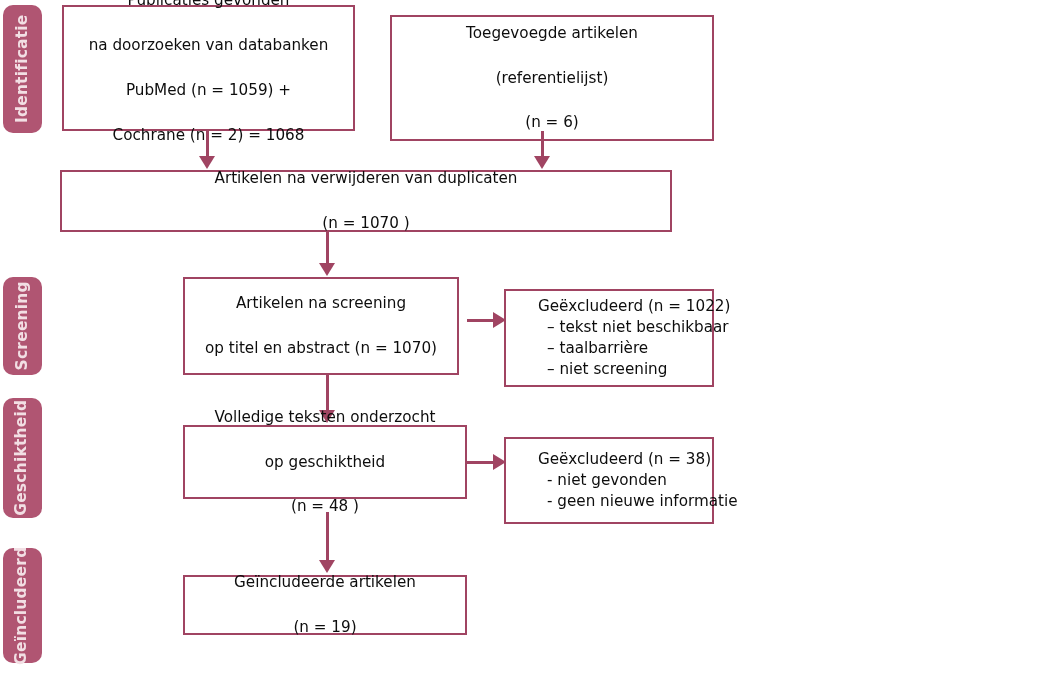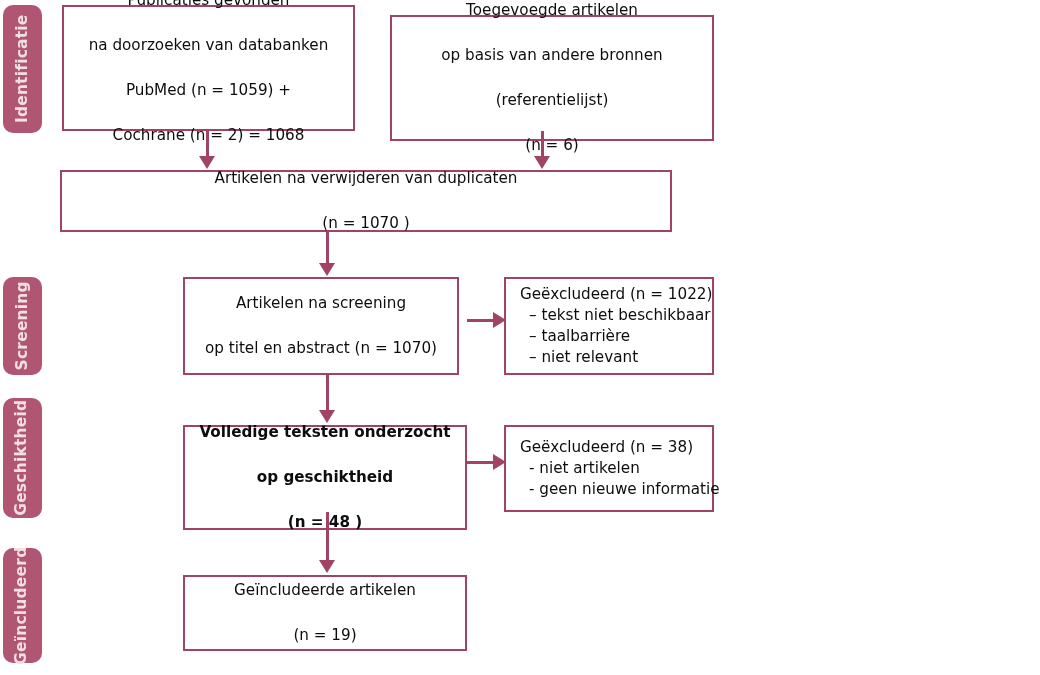--- a/index.html
+++ b/index.html
@@ -52,21 +52,21 @@
     justify-content: center;
     color: #0d0d0d;
     font-size: 15.2px;
     line-height: 1.38;
   }
   .flow-box .line {
     display: block;
     white-space: nowrap;
   }
   .flow-box.center { align-items: center; text-align: center; gap: 24px; }
-  .flow-box.left   { align-items: flex-start; text-align: left; padding-left: 14px; }
+  .flow-box.left   { align-items: flex-start; text-align: left; padding-left: 32px; margin-top: 12px; }
   .flow-box.left .line { padding-left: 0; }
   .flow-box.left .line.bullet { padding-left: 9px; }
 
   
   .conn-v {
     position: absolute;
     width: 2.5px;
     background: #a04462;
   }
   .conn-h {
@@ -114,21 +114,20 @@
 
   <div class="flow-box center" style="left:62px; top:5px; width:293px; height:126px;">
     <span class="line">Publicaties gevonden</span>
     <span class="line">na doorzoeken van databanken</span>
     <span class="line">PubMed (n = 1059) +</span>
     <span class="line">Cochrane (n = 2) = 1068</span>
   </div>
 
   <div class="flow-box center" style="left:390px; top:5px; width:324px; height:126px;margin-top:10px;">
     <span class="line">Toegevoegde artikelen</span>
-    <span class="line">op basis van andere bronnen</span>
     <span class="line">(referentielijst)</span>
     <span class="line">(n = 6)</span>
   </div>
 
   <div class="conn-v" style="left:206px; top:131px; height:27px;"></div>
   <div class="arrow-down" style="left:199px; top:156px;"></div>
 
   <div class="conn-v" style="left:541px; top:131px; height:27px;"></div>
   <div class="arrow-down" style="left:534px; top:156px;"></div>
 
@@ -145,42 +144,42 @@
     <span class="line">op titel en abstract (n = 1070)</span>
   </div>
 
   <div class="conn-h" style="left:467px; top:319px; width:28px;"></div>
   <div class="arrow-right" style="left:493px; top:312px;"></div>
 
   <div class="flow-box left" style="left:504px; top:277px; width:210px; height:98px;">
     <span class="line">Geëxcludeerd (n = 1022)</span>
     <span class="line bullet">– tekst niet beschikbaar</span>
     <span class="line bullet">– taalbarrière</span>
-    <span class="line bullet">– niet relevant</span>
+    <span class="line bullet">– niet screening</span>
   </div>
 
   <div class="conn-v" style="left:326px; top:375px; height:37px;"></div>
   <div class="arrow-down" style="left:319px; top:410px;"></div>
 
-  <div class="flow-box center" style="left:183px; top:425px; width:284px; height:105px;font-weight:bold;">
+  <div class="flow-box center" style="left:183px; top:425px; width:284px; height:74px;">
     <span class="line">Volledige teksten onderzocht</span>
     <span class="line">op geschiktheid</span>
     <span class="line">(n =  48 )</span>
   </div>
 
   <div class="conn-h" style="left:467px; top:461px; width:28px;"></div>
   <div class="arrow-right" style="left:493px; top:454px;"></div>
 
   <div class="flow-box left" style="left:504px; top:425px; width:210px; height:87px;">
     <span class="line">Geëxcludeerd (n = 38)</span>
-    <span class="line bullet">- niet artikelen</span>
+    <span class="line bullet">- niet gevonden</span>
     <span class="line bullet">- geen nieuwe informatie</span>
   </div>
 
   <div class="conn-v" style="left:326px; top:512px; height:50px;"></div>
   <div class="arrow-down" style="left:319px; top:560px;"></div>
 
-  <div class="flow-box center" style="left:183px; top:575px; width:284px; height:76px;">
+  <div class="flow-box center" style="left:183px; top:575px; width:284px; height:60px;">
     <span class="line">Geïncludeerde artikelen</span>
     <span class="line">(n = 19)</span>
   </div>
 
 </div>
 
 </body></html>

